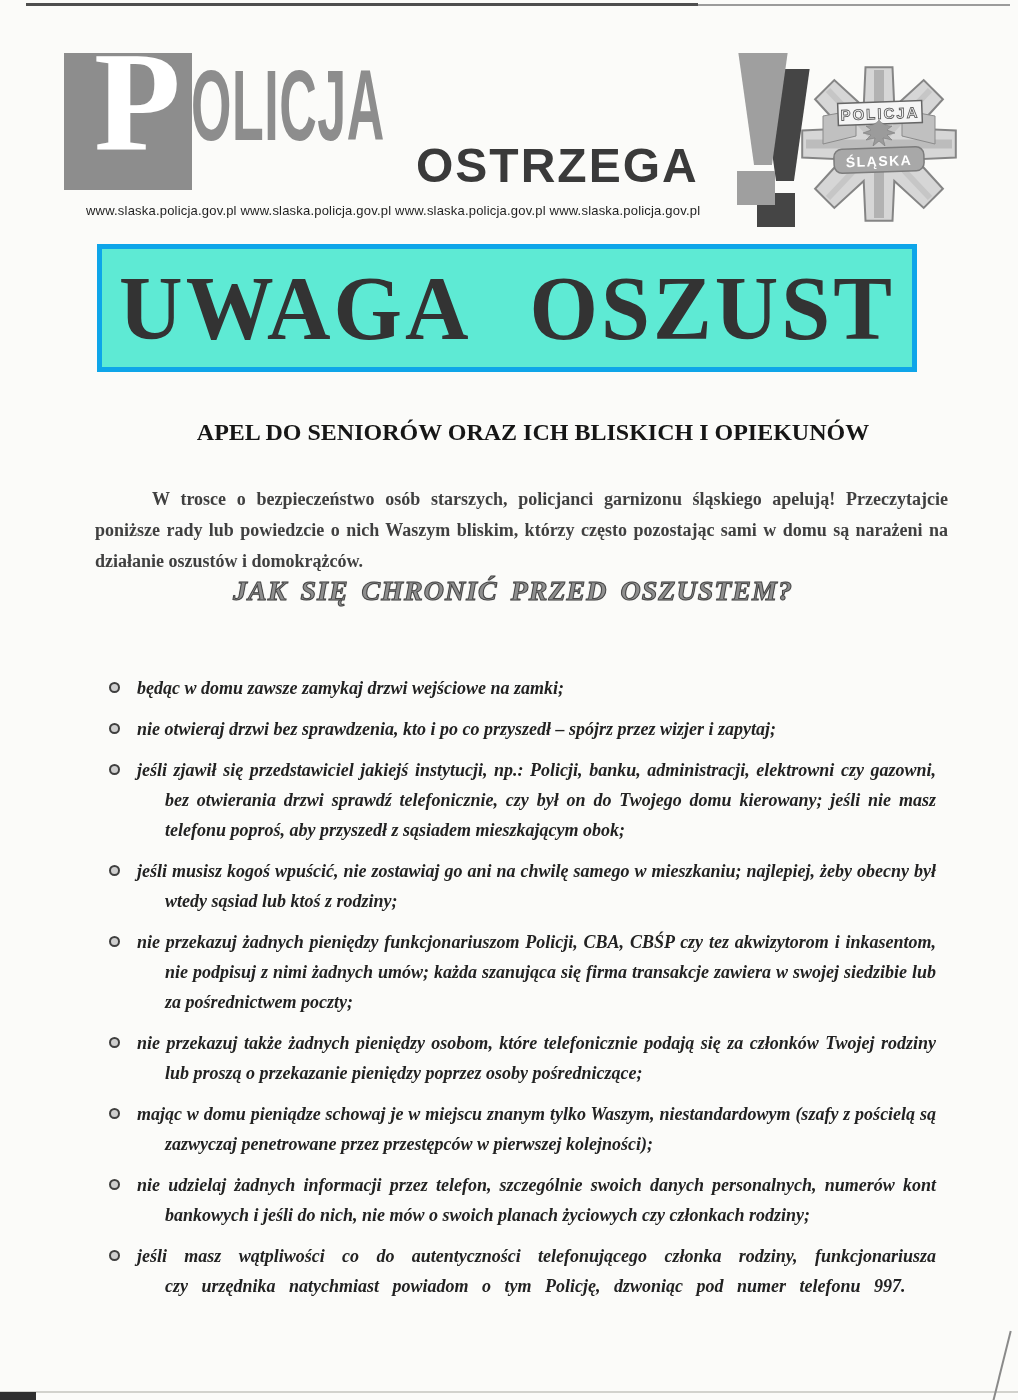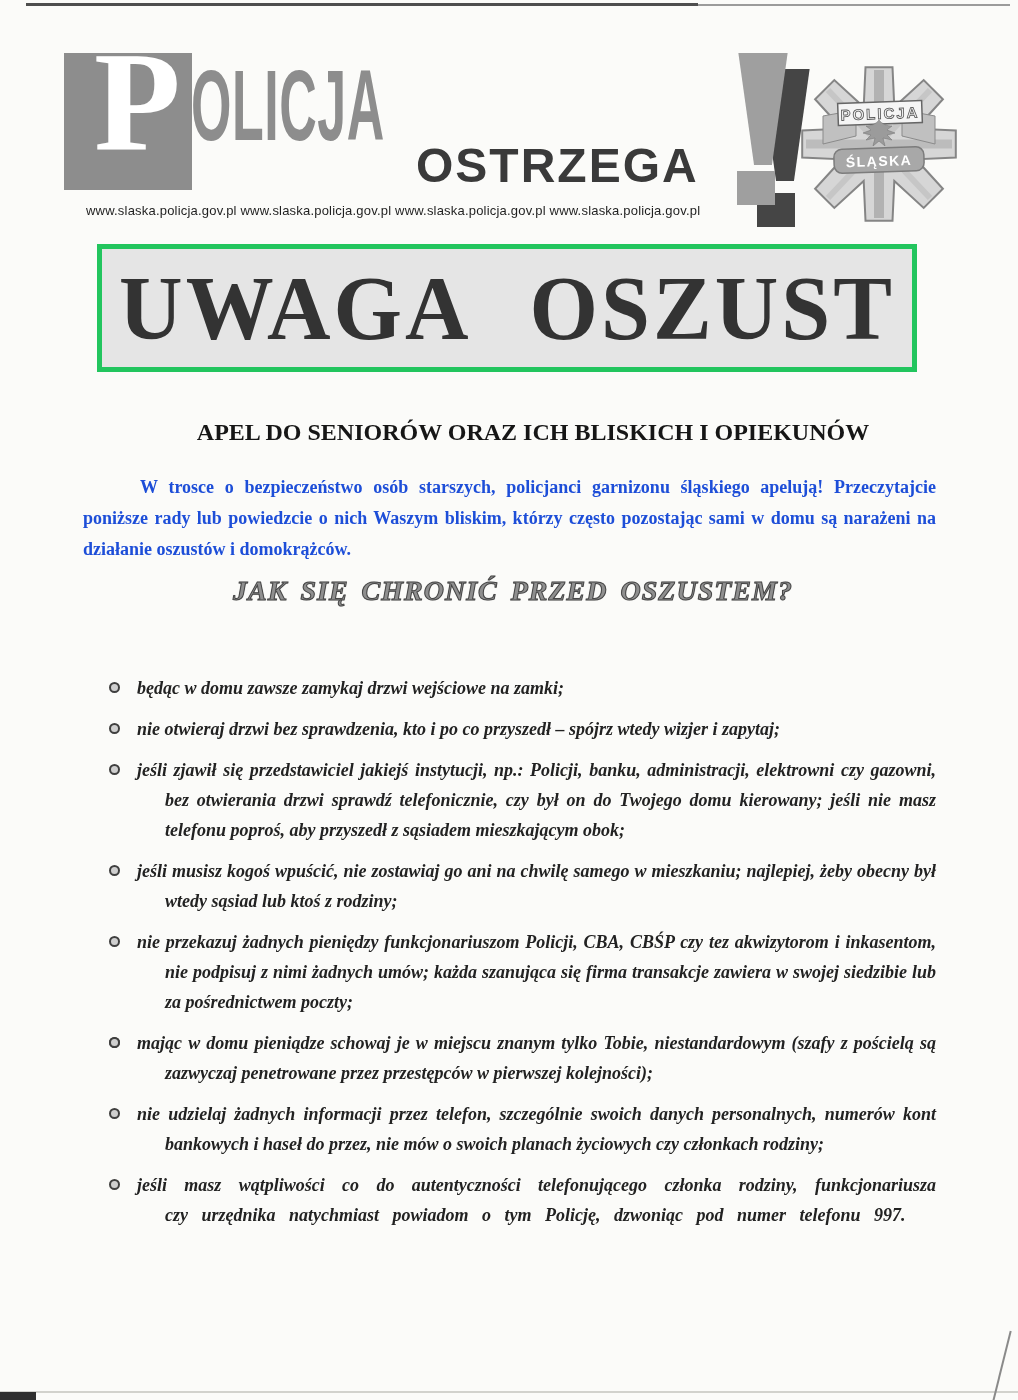--- a/index.html
+++ b/index.html
@@ -50,37 +50,37 @@
   .ex-bar-sh{left:24px;top:16px;background:var(--shadow-dark,#454545);}
   .ex-dot-sh{left:24px;top:140px;background:var(--shadow-dark,#454545);}
   .ex-bar{left:2px;top:0;background:#9f9f9f;}
   .ex-dot{left:4px;top:118px;background:#9f9f9f;}
   
   .badge{position:absolute;left:798px;top:56px;width:162px;height:176px;}
   .badge text{font-family:"Liberation Sans",sans-serif;font-weight:bold;}
   
   .banner{
     position:absolute;left:97px;top:244px;width:810px;height:118px;
-    border:5px solid #22c55e;background:#e5e5e5;
+    border:5px solid #0ea5e9;background:#5eead4;
     display:flex;align-items:center;justify-content:center;
   }
   .banner span{
     font-family:"Liberation Serif",serif;font-weight:bold;font-size:88px;
     letter-spacing:3px;word-spacing:38px;color:var(--banner-ink,#333333);
     transform:scaleY(1.04);white-space:nowrap;
   }
   
   .appeal-heading{
     position:absolute;left:0;top:419px;width:1018px;text-align:center;
     font-weight:bold;font-size:24px;letter-spacing:0;color:#161616;
   }
   .intro{
     position:absolute;left:83px;top:472px;width:853px;
     font-weight:bold;font-size:18px;line-height:31px;text-align:justify;
-    text-indent:57px;color:#1d4ed8;margin:0;
+    text-indent:57px;color:#404040;margin:12px;
   }
   
   .how-heading{
     position:absolute;left:4px;top:575px;width:1018px;text-align:center;margin:0;
   }
   .how-heading span{
     font-family:"Liberation Serif",serif;font-weight:bold;font-style:italic;
     font-size:28px;letter-spacing:1px;word-spacing:5px;
     color:var(--heading-gray,#8f8f8f);
     -webkit-text-stroke:1px #474747;
@@ -169,50 +169,51 @@
 
   <ul class="tips">
 
       <li>
         <span class="bullet"></span>
         <span class="tip-text">będąc w domu zawsze zamykaj drzwi wejściowe na zamki;</span>
       </li>
 
       <li>
         <span class="bullet"></span>
-        <span class="tip-text">nie otwieraj drzwi bez sprawdzenia, kto i po co przyszedł – spójrz wtedy wizjer i zapytaj;</span>
+        <span class="tip-text">nie otwieraj drzwi bez sprawdzenia, kto i po co przyszedł – spójrz przez wizjer i zapytaj;</span>
       </li>
 
       <li>
         <span class="bullet"></span>
         <span class="tip-text">jeśli zjawił się przedstawiciel jakiejś instytucji, np.: Policji, banku, administracji, elektrowni czy gazowni, bez otwierania drzwi sprawdź telefonicznie, czy był on do Twojego domu kierowany; jeśli nie masz telefonu poproś, aby przyszedł z sąsiadem mieszkającym obok;</span>
       </li>
 
       <li>
         <span class="bullet"></span>
         <span class="tip-text">jeśli musisz kogoś wpuścić, nie zostawiaj go ani na chwilę samego w mieszkaniu; najlepiej, żeby obecny był wtedy sąsiad lub ktoś z rodziny;</span>
       </li>
 
       <li>
         <span class="bullet"></span>
         <span class="tip-text">nie przekazuj żadnych pieniędzy funkcjonariuszom Policji, CBA, CBŚP czy tez akwizytorom i inkasentom, nie podpisuj z nimi żadnych umów; każda szanująca się firma transakcje zawiera w swojej siedzibie lub za pośrednictwem poczty;</span>
       </li>
 
       <li>
         <span class="bullet"></span>
-      </li>
-
-      <li>
-        <span class="bullet"></span>
-        <span class="tip-text">mając w domu pieniądze schowaj je w miejscu znanym tylko Tobie, niestandardowym (szafy z pościelą są zazwyczaj penetrowane przez przestępców w pierwszej kolejności);</span>
-      </li>
-
-      <li>
-        <span class="bullet"></span>
-        <span class="tip-text">nie udzielaj żadnych informacji przez telefon, szczególnie swoich danych personalnych, numerów kont bankowych i haseł do przez, nie mów o swoich planach życiowych czy członkach rodziny;</span>
+        <span class="tip-text">nie przekazuj także żadnych pieniędzy osobom, które telefonicznie podają się za członków Twojej rodziny lub proszą o przekazanie pieniędzy poprzez osoby pośredniczące;</span>
+      </li>
+
+      <li>
+        <span class="bullet"></span>
+        <span class="tip-text">mając w domu pieniądze schowaj je w miejscu znanym tylko Waszym, niestandardowym (szafy z pościelą są zazwyczaj penetrowane przez przestępców w pierwszej kolejności);</span>
+      </li>
+
+      <li>
+        <span class="bullet"></span>
+        <span class="tip-text">nie udzielaj żadnych informacji przez telefon, szczególnie swoich danych personalnych, numerów kont bankowych i jeśli do nich, nie mów o swoich planach życiowych czy członkach rodziny;</span>
       </li>
 
       <li>
         <span class="bullet"></span>
         <span class="tip-text">jeśli masz wątpliwości co do autentyczności telefonującego członka rodziny, funkcjonariusza czy urzędnika natychmiast powiadom o tym Policję, dzwoniąc pod numer telefonu 997.</span>
       </li>
     </ul>
 
 </div>
 

